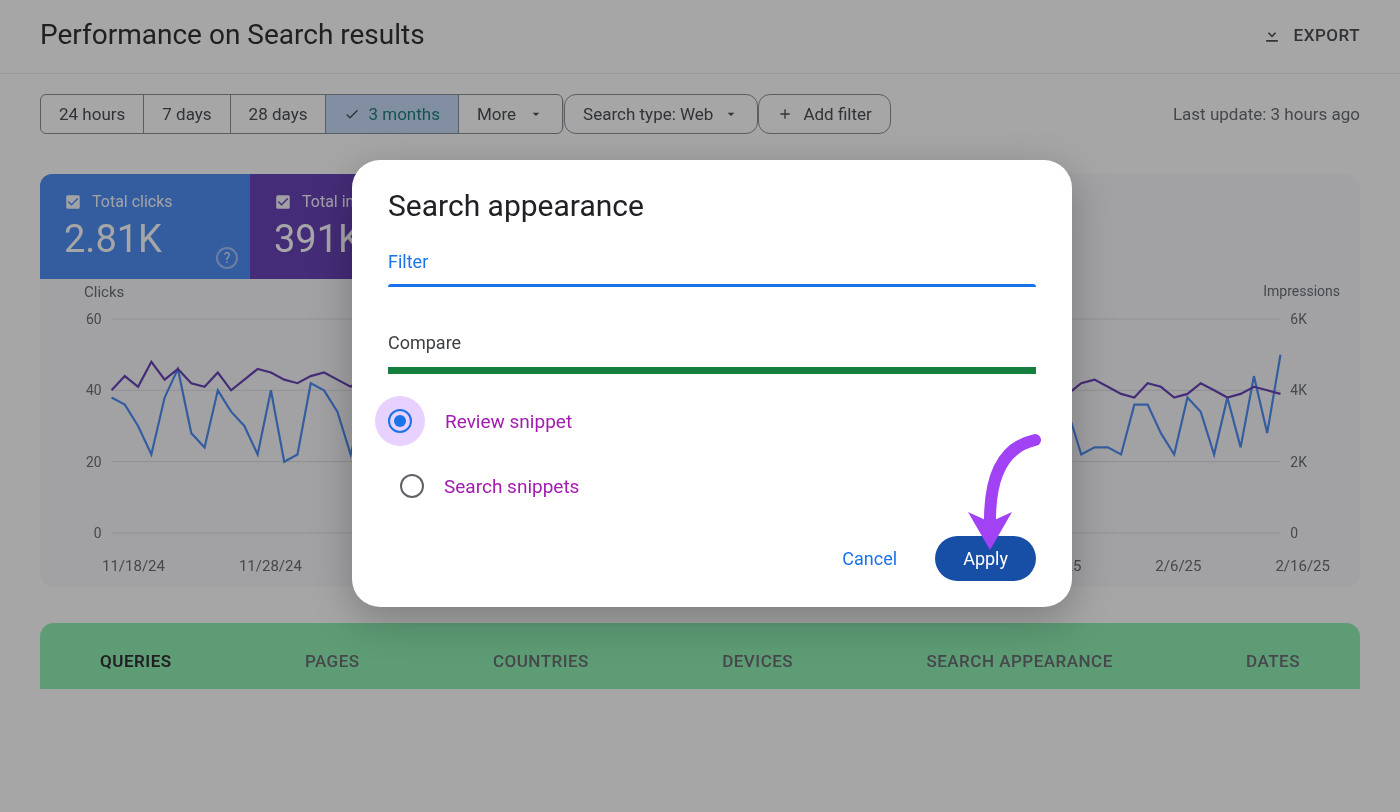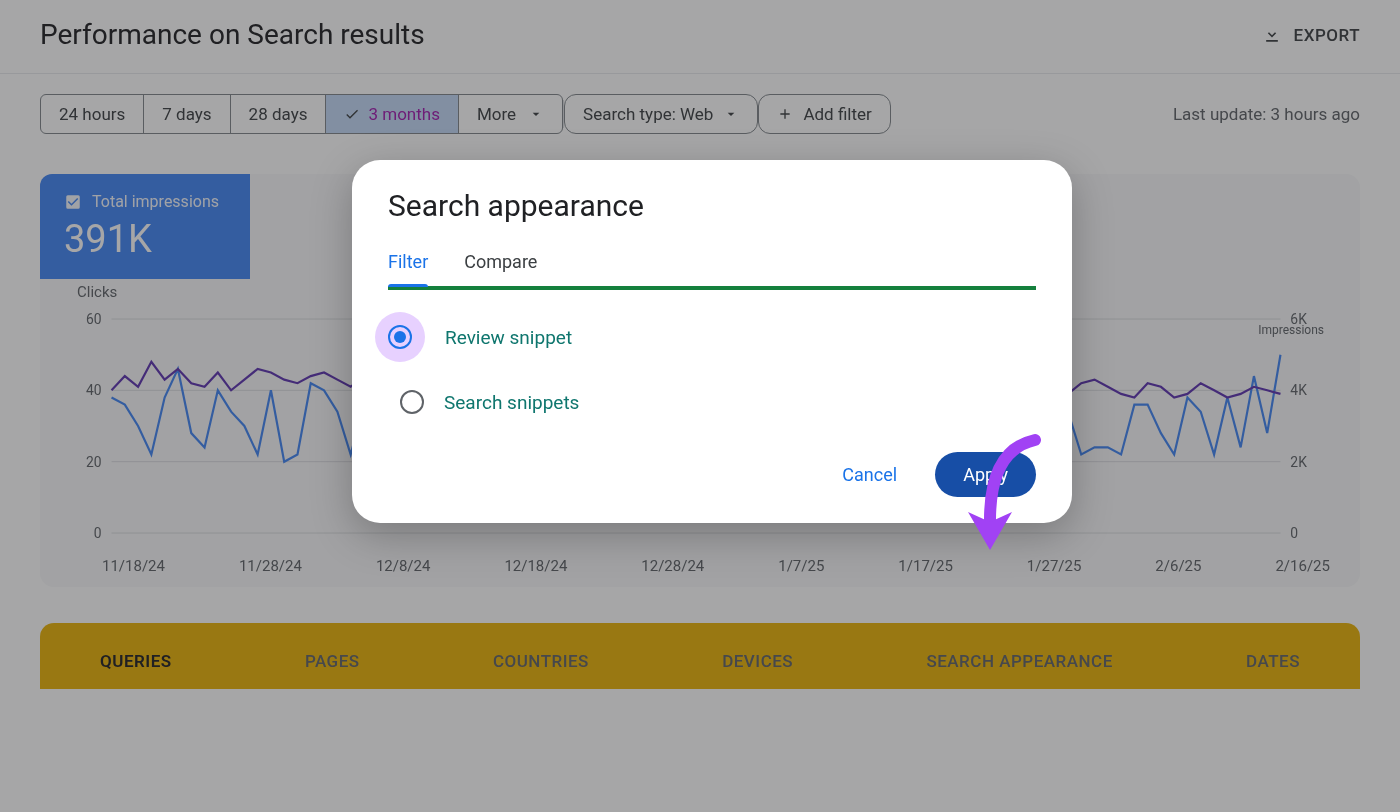--- a/index.html
+++ b/index.html
@@ -68,21 +68,21 @@
     padding: 9px 18px;
     font-size: 17px;
     color: #3c4043;
     border-right: 1px solid #80868b;
     cursor: pointer;
     display: flex;
     align-items: center;
     gap: 8px;
   }
   .seg:last-child { border-right: none; }
-  .seg.active { background: #8ab4f080; color: #a21caf; }
+  .seg.active { background: #8ab4f080; color: #0f766e; }
   .seg svg { width: 16px; height: 16px; fill: #3c4043; }
   .seg .caret { margin-left: 4px; }
   .vdiv { width: 1px; height: 28px; background: #dadce0; }
   .pill-btn {
     display: flex;
     align-items: center;
     gap: 10px;
     padding: 9px 18px;
     font-size: 17px;
     color: #3c4043;
@@ -115,29 +115,29 @@
   .metric-top svg { width: 18px; height: 18px; fill: #fff; }
   .metric-val { font-size: 38px; font-weight: 400; margin-top: 6px; }
   .metric .help {
     position: absolute; bottom: 10px; right: 12px; width: 22px; height: 22px;
     border: 2px solid rgba(255,255,255,.6); border-radius: 50%;
     color: #fff; font-size: 14px; display:flex;align-items:center;justify-content:center;
     opacity: .8;
   }
 
   .plot-wrap { position: relative; padding: 12px 30px 0 22px; }
-  .axis-label-left { position:absolute; left:37px; top:4px; font-size:15px; color:#5f6368; }
-  .axis-label-right { position:absolute; right:36px; top:4px; font-size:12px; color:#5f6368;margin-top:40px; }
+  .axis-label-left { position:absolute; left:44px; top:4px; font-size:15px; color:#5f6368; }
+  .axis-label-right { position:absolute; right:20px; top:4px; font-size:14px; color:#5f6368; }
   svg.plot { width: 100%; height: 260px; display:block; }
   .xaxis { display:flex; justify-content:space-between; padding: 6px 30px 6px 62px; font-size:15px; color:#5f6368; }
 
   
   .tabs-card {
     margin: 36px 40px 0;
-    background: #eab308;
+    background: #86efac;
     border-radius: 14px 14px 0 0;
     padding: 28px 60px 18px;
     display:flex; justify-content:space-between;
   }
   .tab-item { font-size: 17px; font-weight: 500; letter-spacing: 0.5px; color:#5f6368; cursor:pointer; }
   .tab-item.active { color:#202124; font-weight:600; }
 
   
   .scrim {
     position:absolute; inset:0; background: rgba(32,33,36,.4);
@@ -147,21 +147,21 @@
   .modal {
     position:absolute;
     left: 352px; top: 160px;
     width: 720px;
     background:#fff;
     border-radius: 28px;
     box-shadow: 0 12px 40px rgba(0,0,0,.25);
     padding: 28px 36px 26px;
   }
   .modal-title { font-size: 30px; font-weight: 400; color:#202124; margin-bottom: 18px; }
-  .modal-tabs { display:flex; gap:36px; border-bottom:4px solid #15803d; }
+  .modal-tabs { display:flex; gap:36px; border-bottom:7px solid #15803d;flex-direction:column; }
   .mtab { padding: 10px 0 14px; font-size:18px; color:#3c4043; cursor:pointer; position:relative; }
   .mtab.active { color: var(--blue-primary); }
   .mtab.active::after {
     content:""; position:absolute; left:0; right:0; bottom:-1px; height:3px;
     background: var(--blue-primary); border-radius: 3px 3px 0 0;
   }
   .radio-list { padding: 22px 0 10px; display:flex; flex-direction:column; gap:28px; }
   .radio-row { display:flex; align-items:center; gap:20px; cursor:pointer; }
   .radio {
     width:24px; height:24px; border:2px solid #5f6368; border-radius:50%;
@@ -169,21 +169,21 @@
   }
   .radio.sel { border-color: var(--blue-primary); }
   .radio.sel::after {
     content:""; width:12px; height:12px; background: var(--blue-primary); border-radius:50%;
   }
   .radio-halo {
     width:50px; height:50px; border-radius:50%;
     background: #e7d1ff; display:flex; align-items:center; justify-content:center;
     margin-left:-13px; flex-shrink:0;
   }
-  .radio-label { font-size:19px; color:#0f766e; }
+  .radio-label { font-size:19px; color:#a21caf; }
   .modal-actions { display:flex; justify-content:flex-end; align-items:center; gap:28px; margin-top:28px; }
   .btn-text { font-size:18px; color: var(--blue-primary); cursor:pointer; padding: 8px 10px; }
   .btn-primary {
     font-size:18px; color:#fff; background: var(--blue-dark);
     padding: 12px 28px; border-radius: 26px; cursor:pointer;
   }
 
   
   .annot-arrow {
     position:absolute; left: 950px; top: 430px; width: 100px; height: 130px;
@@ -238,20 +238,30 @@
     <svg viewBox="0 0 24 24">
         <path d="M19 13h-6v6h-2v-6H5v-2h6V5h2v6h6v2z"></path>
       </svg>
     <span>Add filter</span>
   </div>
   <div class="last-update">Last update: 3 hours ago</div>
 </div>
 
 <div class="chart-card">
   <div class="metric-row">
+    <div class="metric">
+      <div class="metric-top">
+        <svg viewBox="0 0 24 24">
+            <path d="M19 3H5a2 2 0 0 0-2 2v14a2 2 0 0 0 2 2h14a2 2 0 0 0 2-2V5a2 2 0 0 0-2-2zm-9 14-5-5 1.41-1.41L10 14.17l7.59-7.59L19 8l-9 9z"></path>
+          </svg>
+        <span>Total clicks</span>
+      </div>
+      <div class="metric-val">2.81K</div>
+      <div class="help">?</div>
+    </div>
     <div class="metric">
       <div class="metric-top">
         <svg viewBox="0 0 24 24">
             <path d="M19 3H5a2 2 0 0 0-2 2v14a2 2 0 0 0 2 2h14a2 2 0 0 0 2-2V5a2 2 0 0 0-2-2zm-9 14-5-5 1.41-1.41L10 14.17l7.59-7.59L19 8l-9 9z"></path>
           </svg>
         <span>Total impressions</span>
       </div>
       <div class="metric-val">391K</div>
     </div>
   </div>

